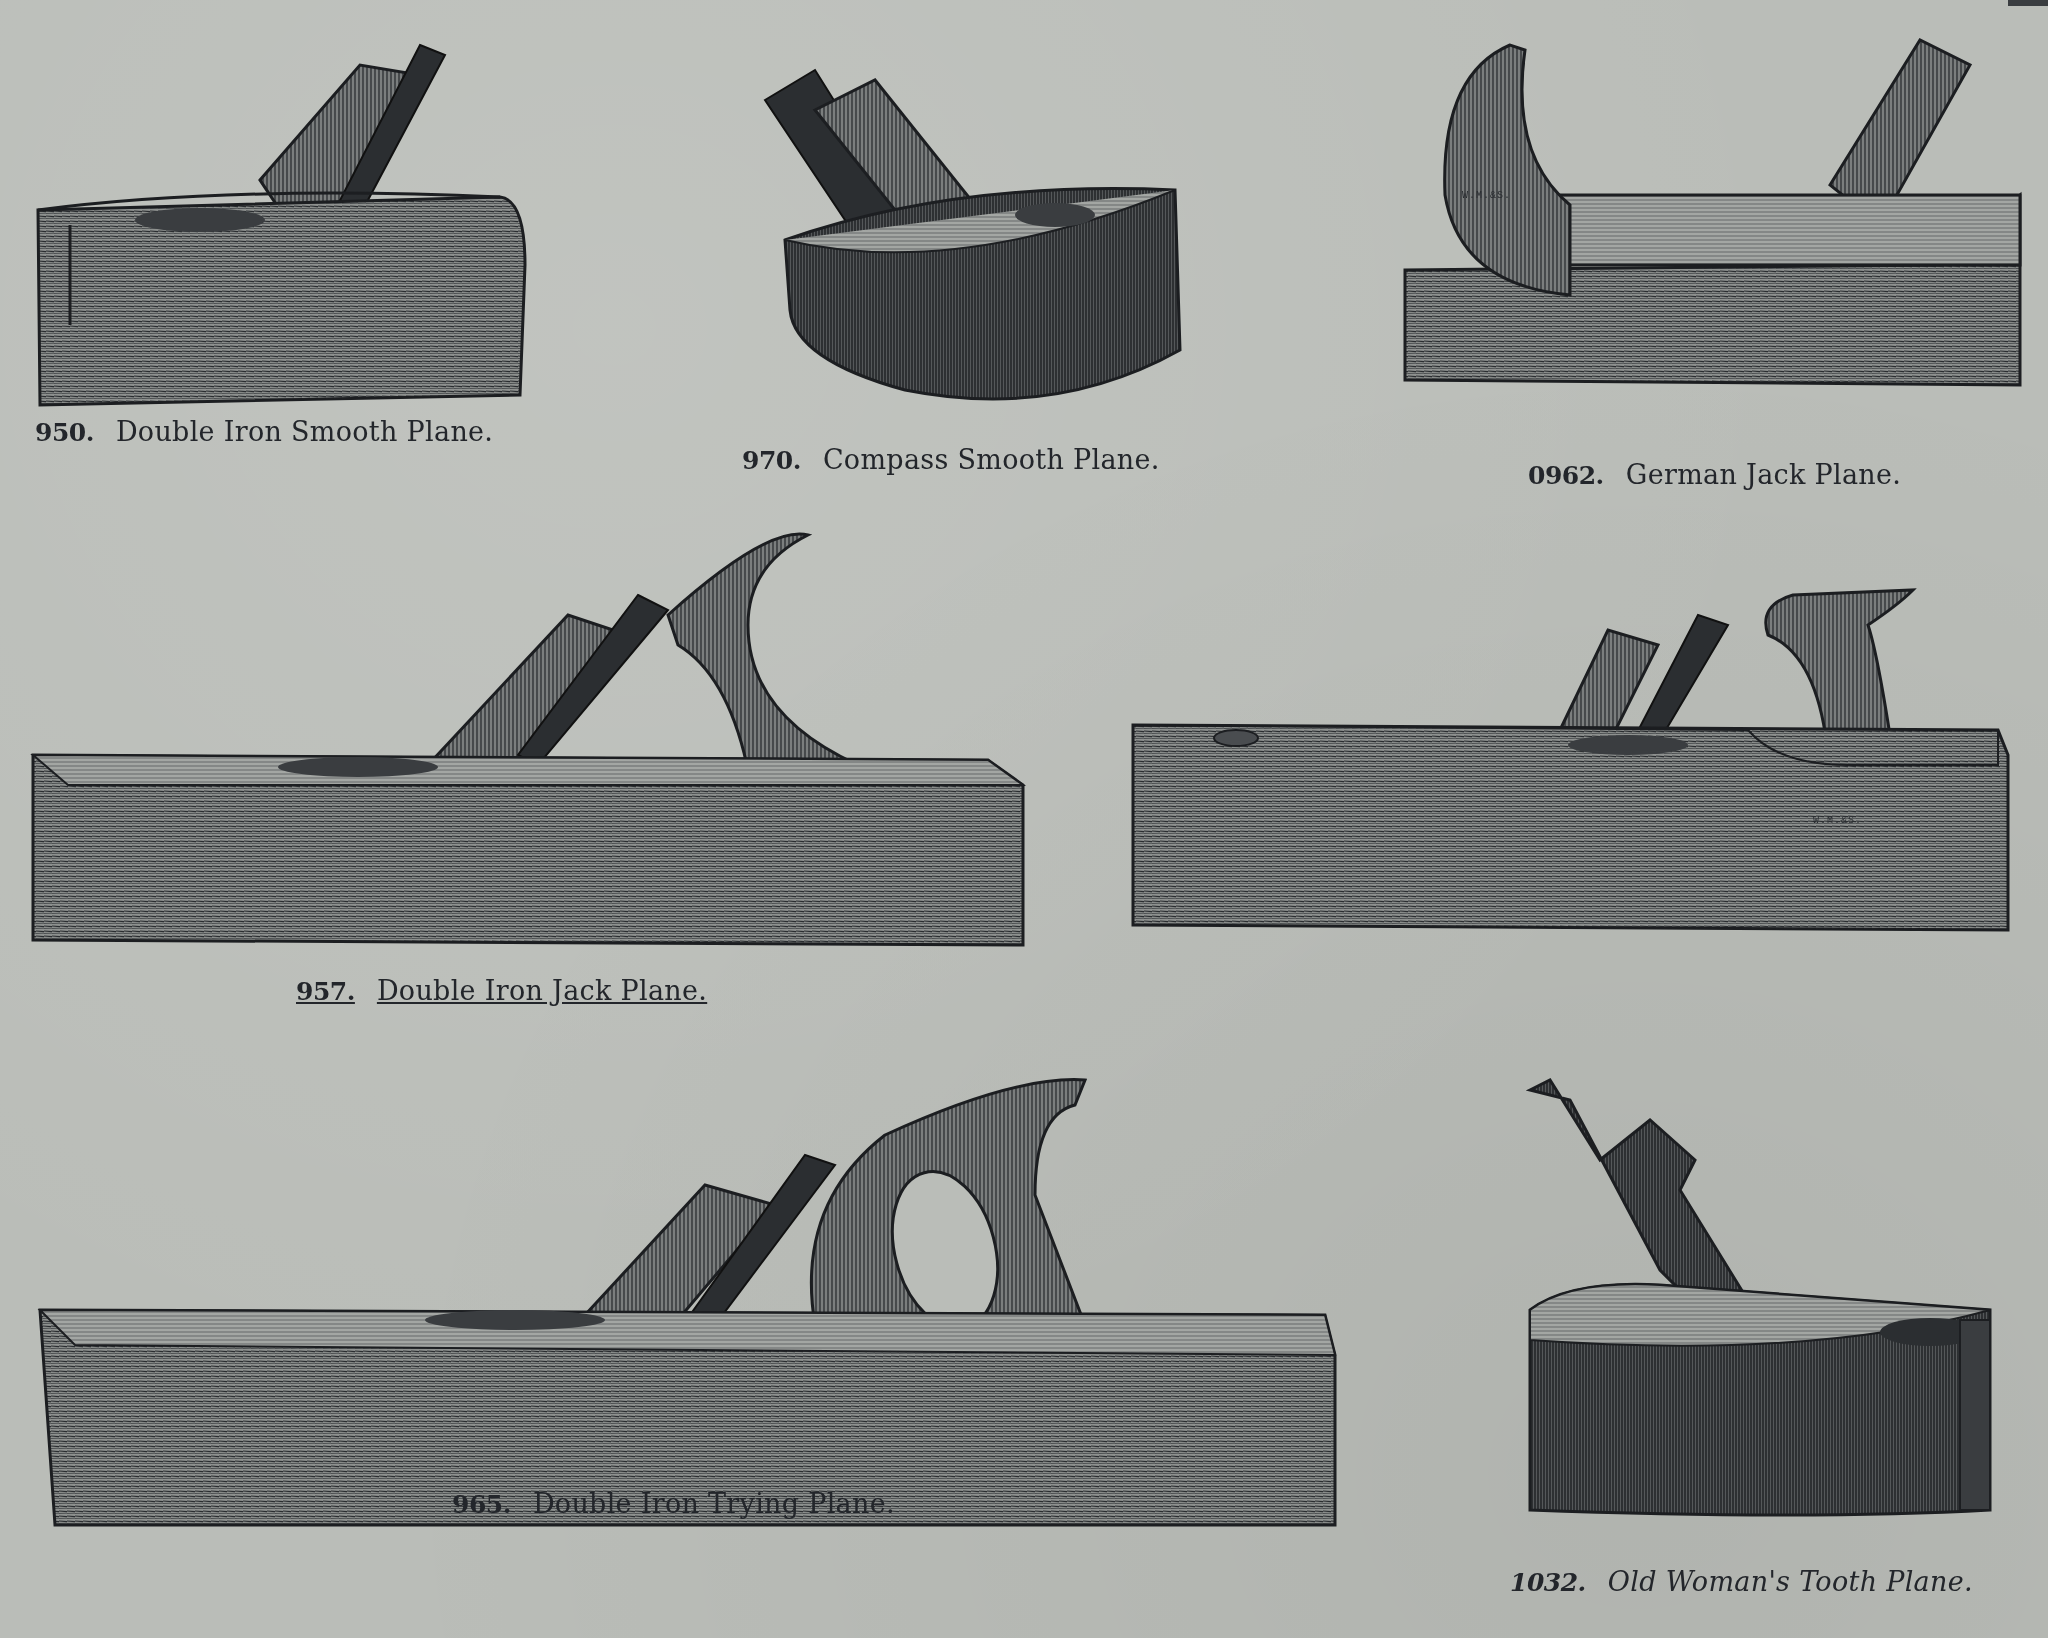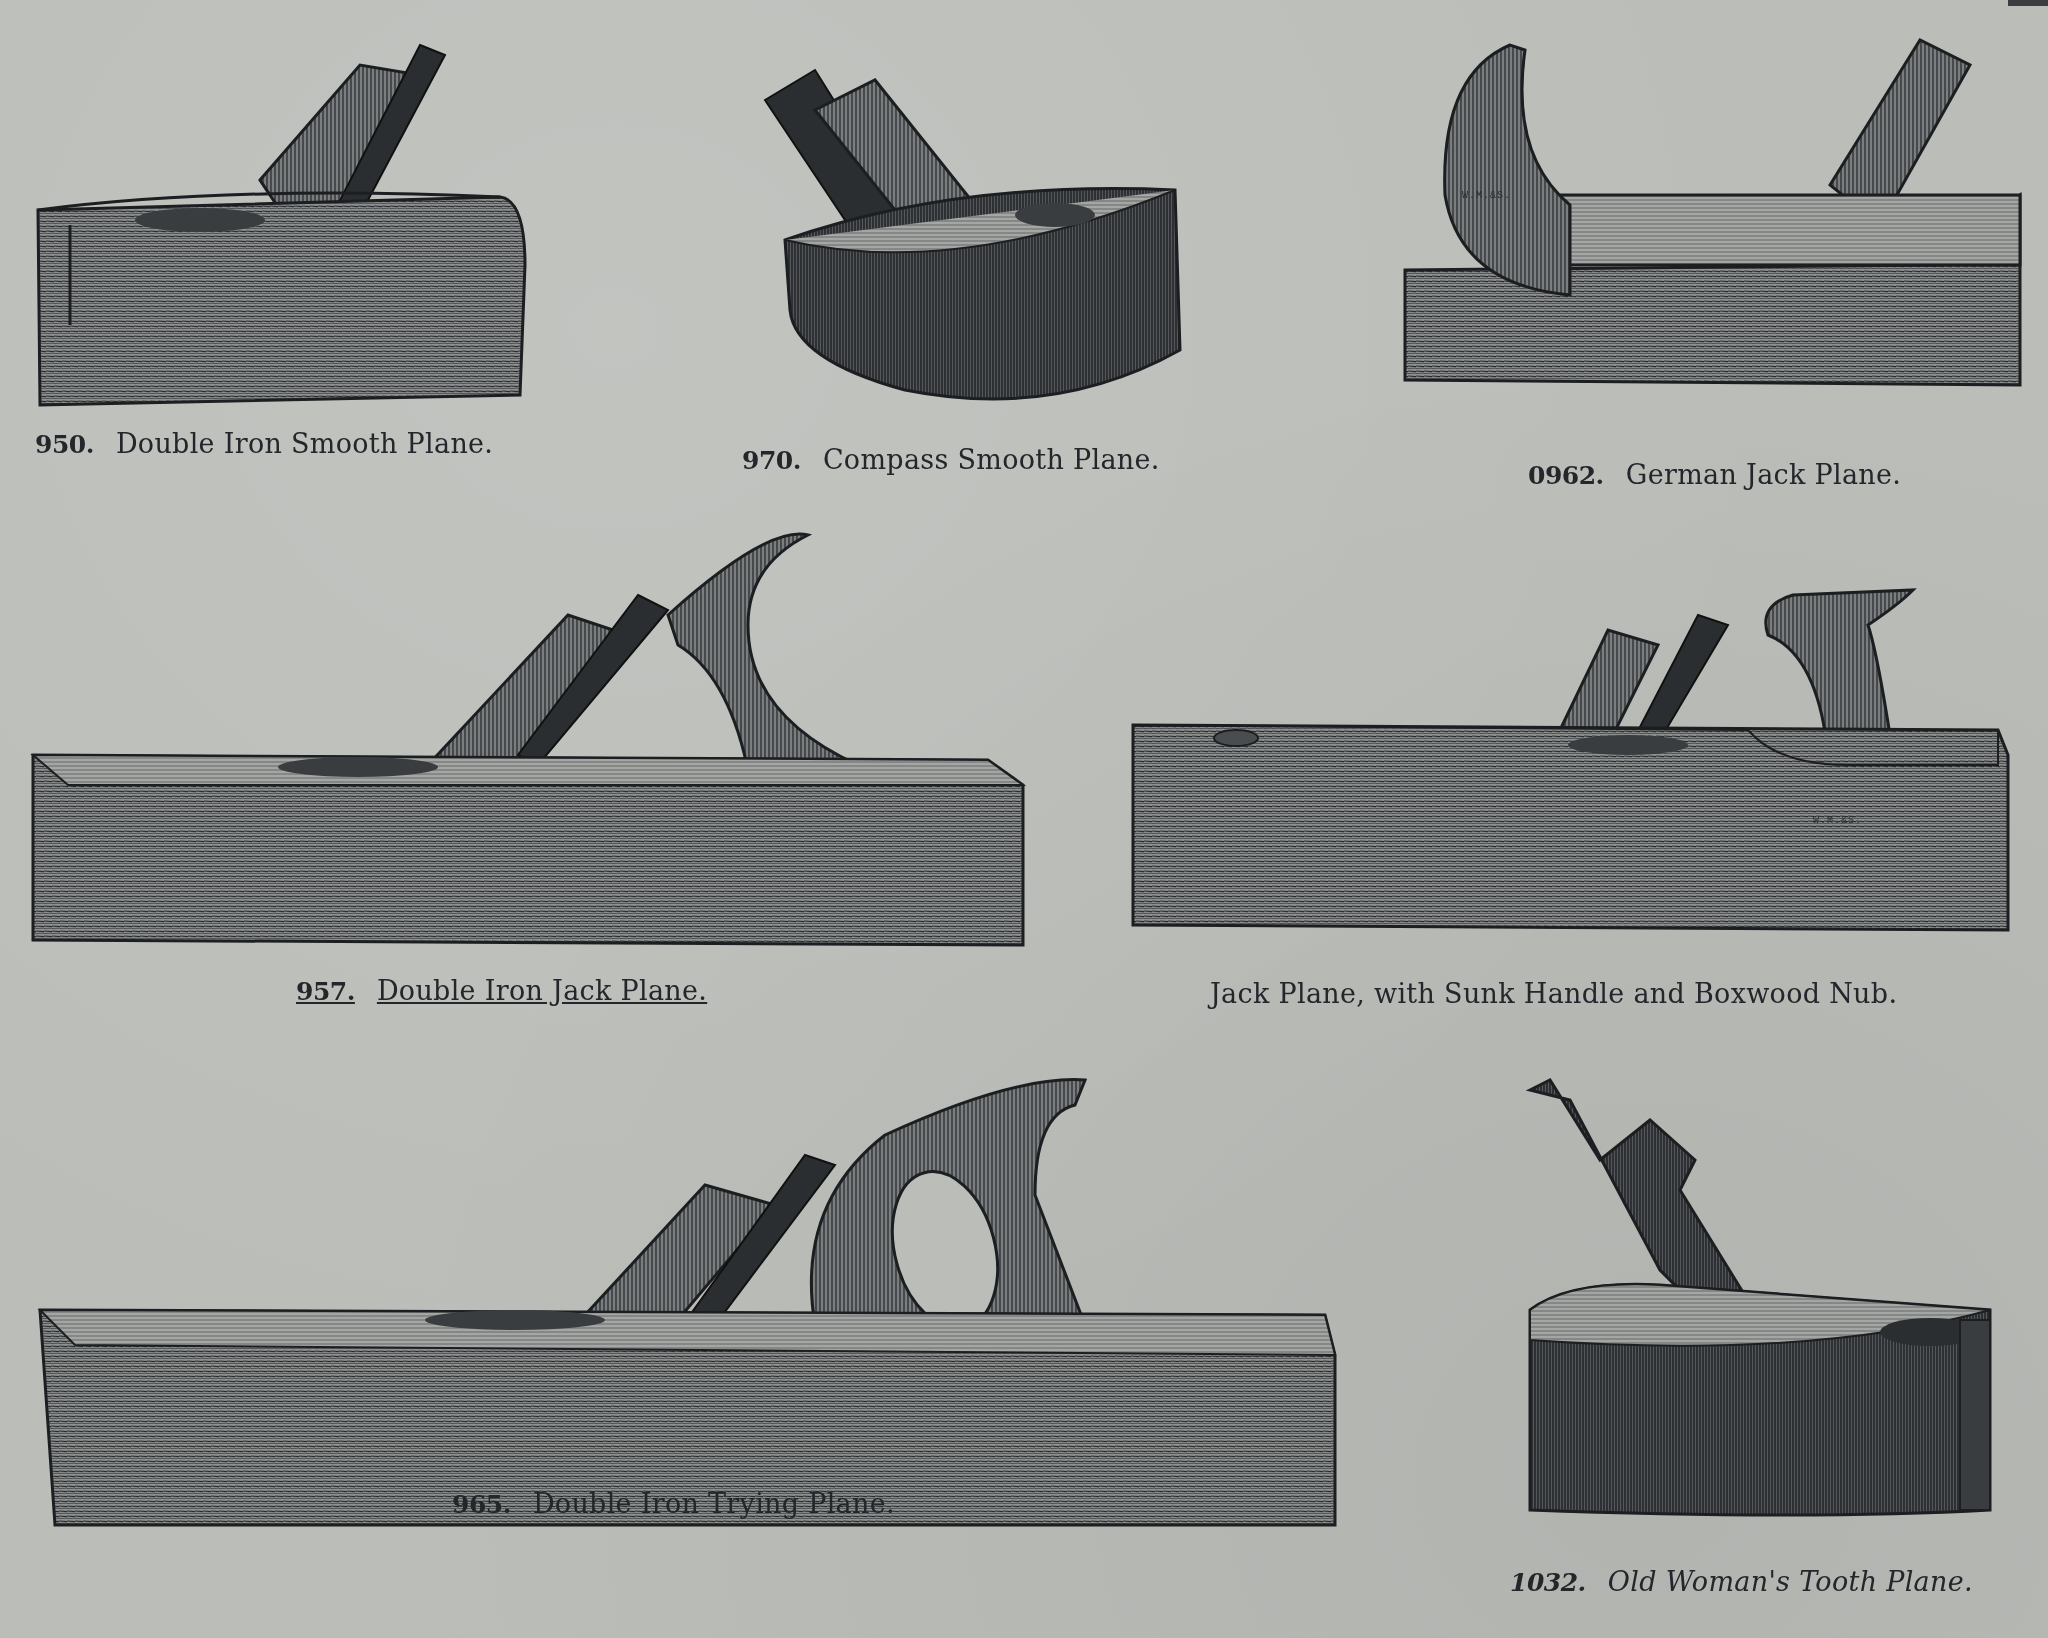--- a/index.html
+++ b/index.html
@@ -75,21 +75,21 @@
   <div class="figure" style="left:30px;top:25px;width:500px;height:390px;">
     <svg width="500" height="390">
       <polygon points="230,155 330,40 390,50 300,200 260,200" fill="url(#grainV)" stroke="#1c1e21" stroke-width="3"></polygon>
       <polygon points="390,20 415,30 330,190 305,185" fill="#2b2e31" stroke="#111" stroke-width="2"></polygon>
       <path d="M8,185 L10,380 L490,370 L495,240 Q495,175 470,172 L10,185 Z" fill="url(#grainH)" stroke="#1c1e21" stroke-width="3"></path>
       <path d="M8,185 Q200,160 470,172" fill="none" stroke="#1c1e21" stroke-width="3"></path>
       <ellipse cx="170" cy="195" rx="65" ry="12" fill="#3a3d40"></ellipse>
       <line x1="40" y1="200" x2="40" y2="300" stroke="#1c1e21" stroke-width="3"></line>
     </svg>
   </div>
-  <div class="caption" style="left:35px;top:428px;">
+  <div class="caption" style="left:35px;top:416px;">
     <span class="num">950.</span><span>Double Iron Smooth Plane.</span>
   </div>
 
   <div class="figure" style="left:755px;top:60px;width:430px;height:350px;">
     <svg width="430" height="350">
       <polygon points="10,40 60,10 160,170 110,190" fill="#2b2e31" stroke="#111" stroke-width="2"></polygon>
       <polygon points="60,50 120,20 240,170 180,200" fill="url(#grainV)" stroke="#1c1e21" stroke-width="3"></polygon>
       <path d="M30,180 Q200,120 420,130 L425,290 Q300,360 150,330 Q40,300 35,250 Z" fill="url(#darkV)" stroke="#1c1e21" stroke-width="3"></path>
       <path d="M30,180 Q200,220 420,130" fill="url(#lightH)" stroke="#1c1e21" stroke-width="2"></path>
       <ellipse cx="300" cy="155" rx="40" ry="12" fill="#3a3d40"></ellipse>
@@ -131,23 +131,20 @@
       <polygon points="420,170 480,45 530,60 470,180" fill="url(#grainV)" stroke="#1c1e21" stroke-width="3"></polygon>
       <polygon points="570,30 600,40 520,175 500,165" fill="#2b2e31" stroke="#111" stroke-width="2"></polygon>
       <path d="M665,10 Q630,20 640,50 Q690,70 700,170 L765,170 Q750,70 740,40 Q770,20 785,5 Z" fill="url(#grainV)" stroke="#1c1e21" stroke-width="3"></path>
       <polygon points="5,140 870,145 880,170 880,345 5,340" fill="url(#grainH)" stroke="#1c1e21" stroke-width="3"></polygon>
       <path d="M5,140 L620,145 Q650,180 720,180 L870,180 L870,145" fill="none" stroke="#1c1e21" stroke-width="2"></path>
       <ellipse cx="108" cy="153" rx="22" ry="8" fill="#4a4d50" stroke="#1c1e21" stroke-width="2"></ellipse>
       <ellipse cx="500" cy="160" rx="60" ry="10" fill="#3a3d40"></ellipse>
     </svg>
     <div class="stamp" style="left:685px;top:230px;">W.M.&amp;S.</div>
   </div>
-  <div class="caption" style="left:1210px;top:978px;">
-    <span>Jack Plane, with Sunk Handle and Boxwood Nub.</span>
-  </div>
 
   <div class="figure" style="left:35px;top:1075px;width:1310px;height:455px;">
     <svg width="1310" height="455">
       <polygon points="550,240 670,110 740,130 630,260" fill="url(#grainV)" stroke="#1c1e21" stroke-width="3"></polygon>
       <polygon points="770,80 800,90 680,250 655,240" fill="#2b2e31" stroke="#111" stroke-width="2"></polygon>
       <path d="M780,250 Q760,130 850,60 Q980,0 1050,5 L1040,30 Q1000,40 1000,120 L1050,250 Z" fill="url(#grainV)" stroke="#1c1e21" stroke-width="3"></path>
       <ellipse cx="910" cy="175" rx="50" ry="80" fill="#babdb8" stroke="#1c1e21" stroke-width="3" transform="rotate(-15 910 175)"></ellipse>
       <polygon points="5,235 1290,240 1300,280 1300,450 20,450" fill="url(#grainH)" stroke="#1c1e21" stroke-width="3"></polygon>
       <path d="M5,235 L1290,240 L1300,280 L40,270 Z" fill="url(#lightH)" stroke="#1c1e21" stroke-width="2"></path>
       <ellipse cx="480" cy="245" rx="90" ry="10" fill="#3a3d40"></ellipse>

